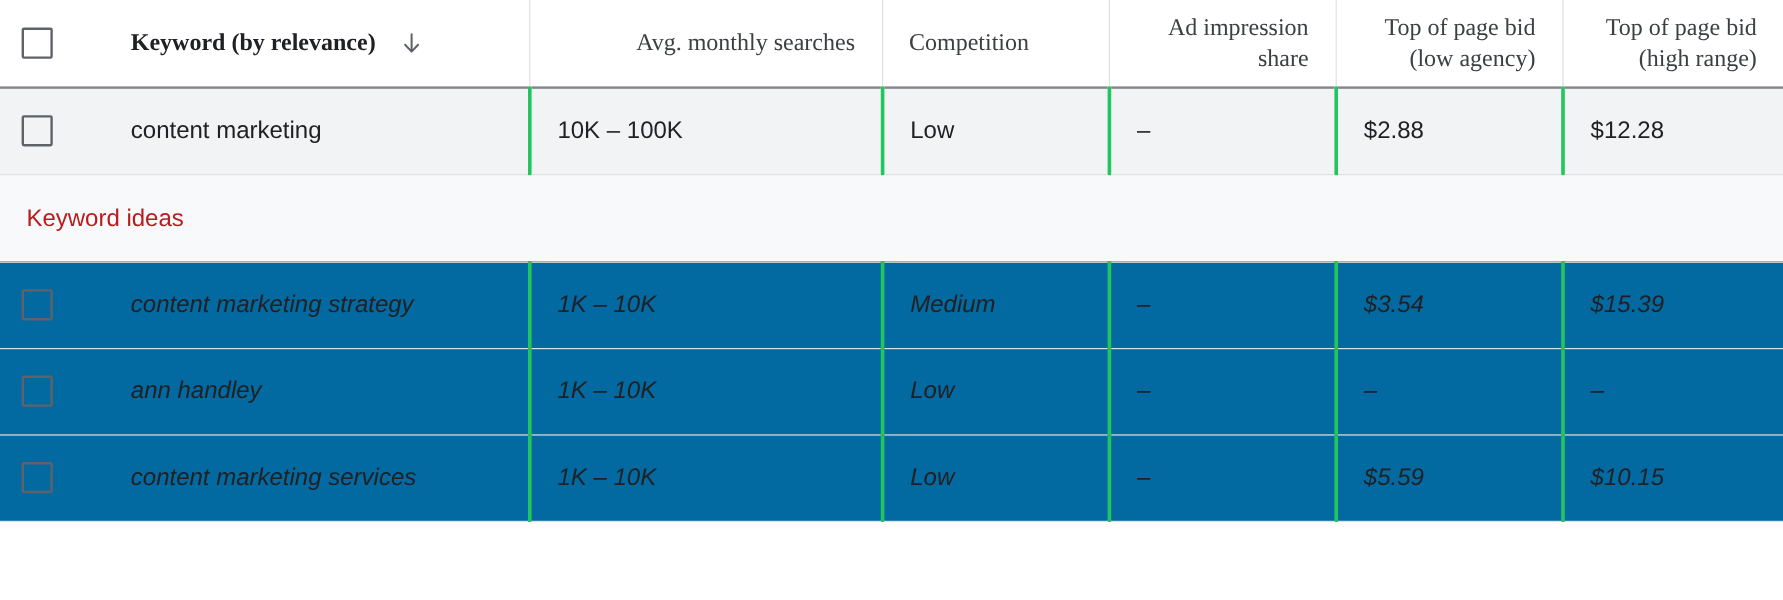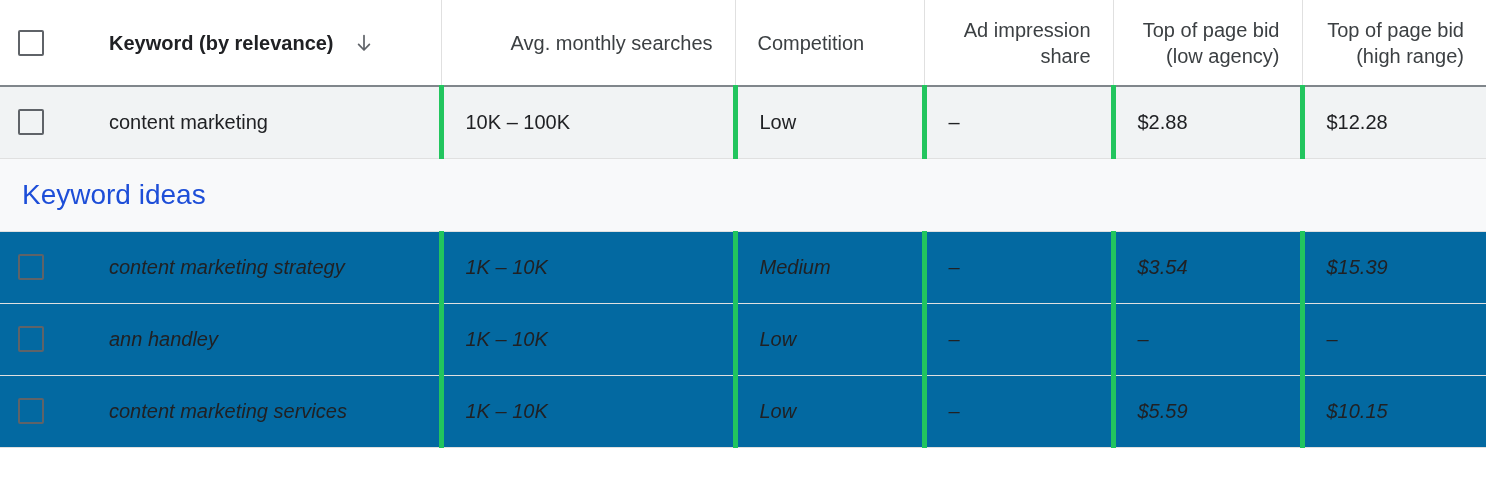--- a/index.html
+++ b/index.html
@@ -25,21 +25,22 @@
   
   .col-keyword   { width: 441px; }
   .col-searches  { width: 294px; }
   .col-comp      { width: 189px; }
   .col-impr      { width: 189px; }
   .col-bidlow    { width: 189px; }
   .col-bidhigh   { width: 184px; }
 
   
   thead tr {
-    height: 86px;
+    height: 73px;
+    font-family: Liberation Serif, serif;
   }
   thead th {
     padding: 0 22px;
     vertical-align: middle;
     font-weight: 400;
     font-size: 20px;
     line-height: 26px;
     color: #3c4043;
     border-right: 1px solid #e0e0e0;
     border-bottom: 2px solid #80868b;
@@ -97,21 +98,21 @@
   
   tbody tr.data-row {
     height: 72px;
   }
   tbody td {
     padding: 0 22px;
     vertical-align: middle;
     font-size: 20px;
     line-height: 26px;
     color: #202124;
-    border-right: 5px solid #22c55e;
+    border-right: 3px solid #22c55e;
     border-bottom: 1px solid #e0e0e0;
     box-sizing: border-box;
     background: inherit;
   }
   tbody td:last-child { border-right: none; }
 
   td.num { text-align: left; }
   td.txt { text-align: left; }
 
   td.cell-keyword {
@@ -133,22 +134,22 @@
   tr.row-plain     { background: #0369a1; font-style: italic; }
 
   
   tr.section-row { height: 73px; }
   tr.section-row td {
     background: #f8f9fa;
     border-right: none;
     border-bottom: 1px solid #e0e0e0;
     border-top: 1px solid #e0e0e0;
     padding-left: 22px;
-    font-size: 28px;
-    color: #1d4ed8;
+    font-size: 20px;
+    color: #b91c1c;
   }
 </style>
 </head>
 <body>
 
 <table class="keyword-table">
   <colgroup>
     <col class="col-keyword">
     <col class="col-searches">
     <col class="col-comp">

